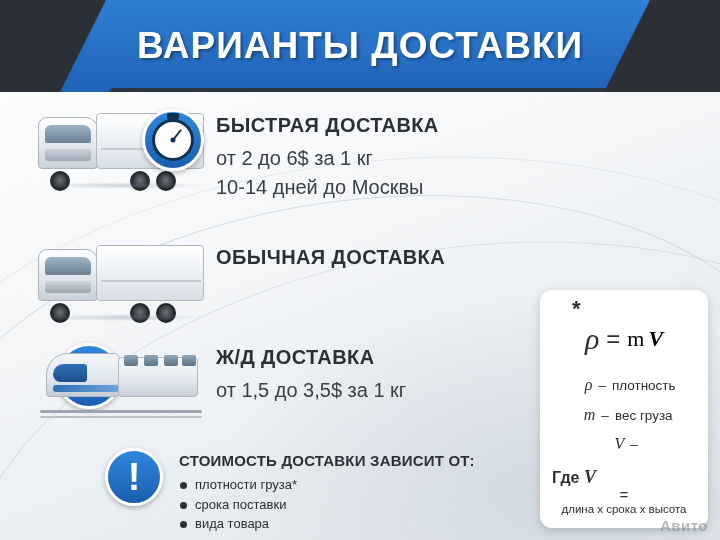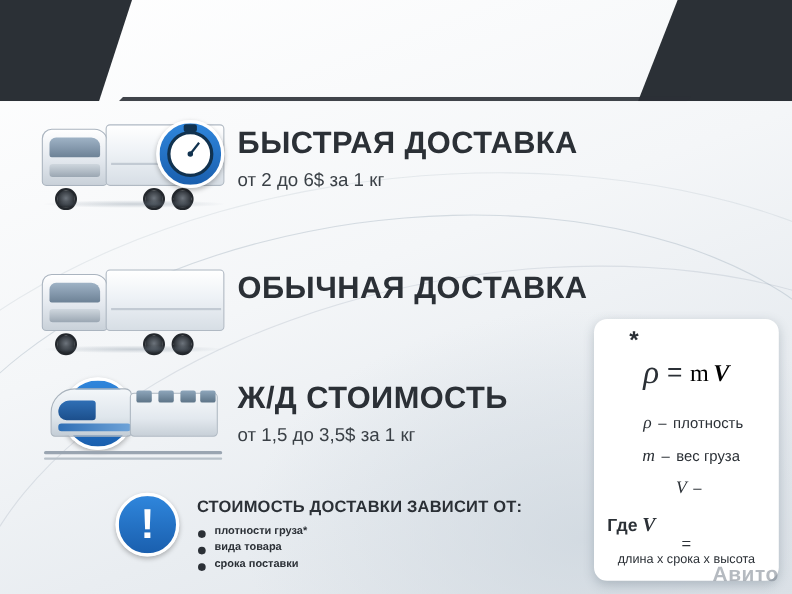--- a/index.html
+++ b/index.html
@@ -69,25 +69,25 @@
   
   .row { position:absolute; display:flex; align-items:flex-start; }
   .row-1 { left:38px; top:105px; }
   .row-2 { left:38px; top:237px; }
   .row-3 { left:38px; top:337px; }
 
   .art { position:relative; width:170px; height:95px; flex:0 0 170px; }
   .text-col { padding-left: 8px; padding-top: 10px; }
 
   .row-title {
-    font-size: 28px; font-weight: bold; color:#2b3036;
+    font-size: 20px; font-weight: bold; color:#2b3036;
     letter-spacing: 0.4px; line-height: 1.05; white-space:nowrap;
   }
   .row-sub {
-    font-size: 17px; color:#3a4046; margin-top:8px; line-height:1.45;
+    font-size: 20px; color:#3a4046; margin-top:8px; line-height:1.45;
     white-space:nowrap;
   }
 
   
   .truck { position:absolute; left:0; top:8px; width:168px; height:78px; }
   .cab {
     position:absolute; left:0; top:4px; width:60px; height:52px;
     background: linear-gradient(180deg,#ffffff 0%,#e3e8ee 55%,#c9d1d9 100%);
     border:1px solid #aab4bf; border-radius: 9px 12px 4px 4px;
   }
@@ -197,22 +197,22 @@
     display:flex; align-items:center; justify-content:center;
     flex:0 0 58px;
   }
   .bottom-text { padding-left:16px; padding-top:4px; }
   .bottom-title {
     font-size:15px; font-weight:bold; color:#2b3036; letter-spacing:0.2px;
     white-space:nowrap;
   }
   .bullets { margin:6px 0 0 0; padding:0; list-style:none; }
   .bullets li {
-    font-size:10px; color:#2b3036; line-height:1.5;
-    position:relative; padding-left:16px; white-space:nowrap;font-weight:bold;
+    font-size:13px; color:#2b3036; line-height:1.5;
+    position:relative; padding-left:16px; white-space:nowrap;
   }
   .bullets li::before {
     content:""; position:absolute; left:1px; top:7px;
     width:7px; height:7px; border-radius:50%; background:#2b3036;
   }
 
   
   .card {
     position:absolute; left:540px; top:290px; width:168px; height:238px;
     background:#ffffff; border-radius:12px;
@@ -251,37 +251,40 @@
     margin-top:8px; text-align:left; font-size:16px; font-weight:bold; color:#2b3036;
   }
   .where .v { font-family:"Liberation Serif", serif; font-style:italic; font-size:18px; }
   .where-eq { text-align:center; font-size:15px; color:#2b3036; line-height:0.9; }
   .dims {
     text-align:center; font-size:11.5px; color:#2b3036; margin-top:2px; white-space:nowrap;
   }
 
   .watermark {
     position:absolute; right:12px; bottom:6px;
-    font-size:19px; color:rgba(120,130,140,0.55); font-weight:bold;
+    font-size:15px; color:rgba(120,130,140,0.55); font-weight:bold;
     letter-spacing:0.5px;
   }
 </style>
 </head>
 <body>
 
 <div class="poster">
 
   <div class="swoosh sw1"></div>
   <div class="swoosh sw2"></div>
   <div class="swoosh sw3"></div>
   <div class="shade"></div>
 
   <div class="header">
     <div class="hdr-dark-left"></div>
     <div class="hdr-dark-right"></div>
+    <div class="hdr-blue">
+      <div class="hdr-title">ВАРИАНТЫ ДОСТАВКИ</div>
+    </div>
     <div class="hdr-underline"></div>
   </div>
 
   <div class="row row-1">
     <div class="art">
       <div class="truck">
         <div class="cab">
           <div class="cab-win"></div>
           <div class="cab-grill"></div>
         </div>
@@ -294,20 +297,21 @@
       <div class="badge badge-stopwatch">
         <div class="sw-face">
           <div class="sw-top"></div>
         </div>
       </div>
     </div>
     <div class="text-col">
       <div class="row-title">БЫСТРАЯ ДОСТАВКА</div>
       <div class="row-sub">
         <div>от 2 до 6$ за 1 кг</div>
+        <div>10-14 дней до Москвы</div>
       </div>
     </div>
   </div>
 
   <div class="row row-2">
     <div class="art">
       <div class="truck">
         <div class="cab">
           <div class="cab-win"></div>
           <div class="cab-grill"></div>
@@ -337,35 +341,35 @@
         <div class="car"></div>
         <div class="car-win cw1"></div>
         <div class="car-win cw2"></div>
         <div class="car-win cw3"></div>
         <div class="car-win cw4"></div>
         <div class="rail"></div>
         <div class="rail rail2"></div>
       </div>
     </div>
     <div class="text-col">
-      <div class="row-title">Ж/Д СТОИМОСТЬ</div>
+      <div class="row-title">Ж/Д ДОСТАВКА</div>
       <div class="row-sub">
         <div>от 1,5 до 3,5$ за 1 кг</div>
       </div>
     </div>
   </div>
 
   <div class="bottom">
     <div class="excl">!</div>
     <div class="bottom-text">
       <div class="bottom-title">СТОИМОСТЬ ДОСТАВКИ ЗАВИСИТ ОТ:</div>
       <ul class="bullets">
         <li>плотности груза*</li>
+        <li>срока поставки</li>
         <li>вида товара</li>
-        <li>срока поставки</li>
       </ul>
     </div>
   </div>
 
   <div class="card">
     <div class="card-star">*</div>
     <div class="formula">
       <span class="rho">ρ</span>
       <span class="eq">=</span>
       <span class="frac">

